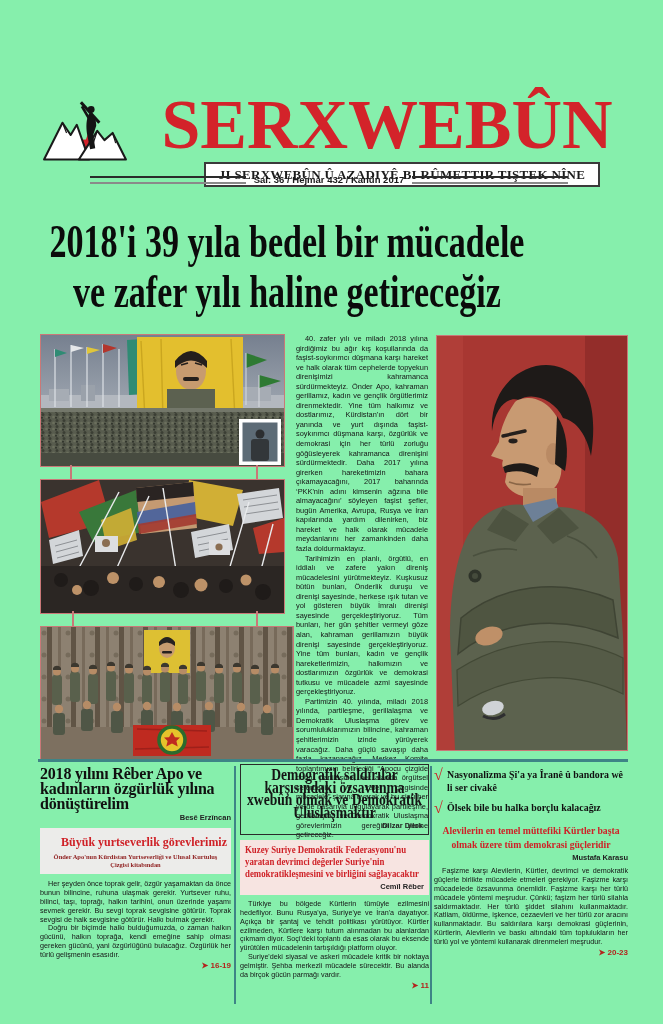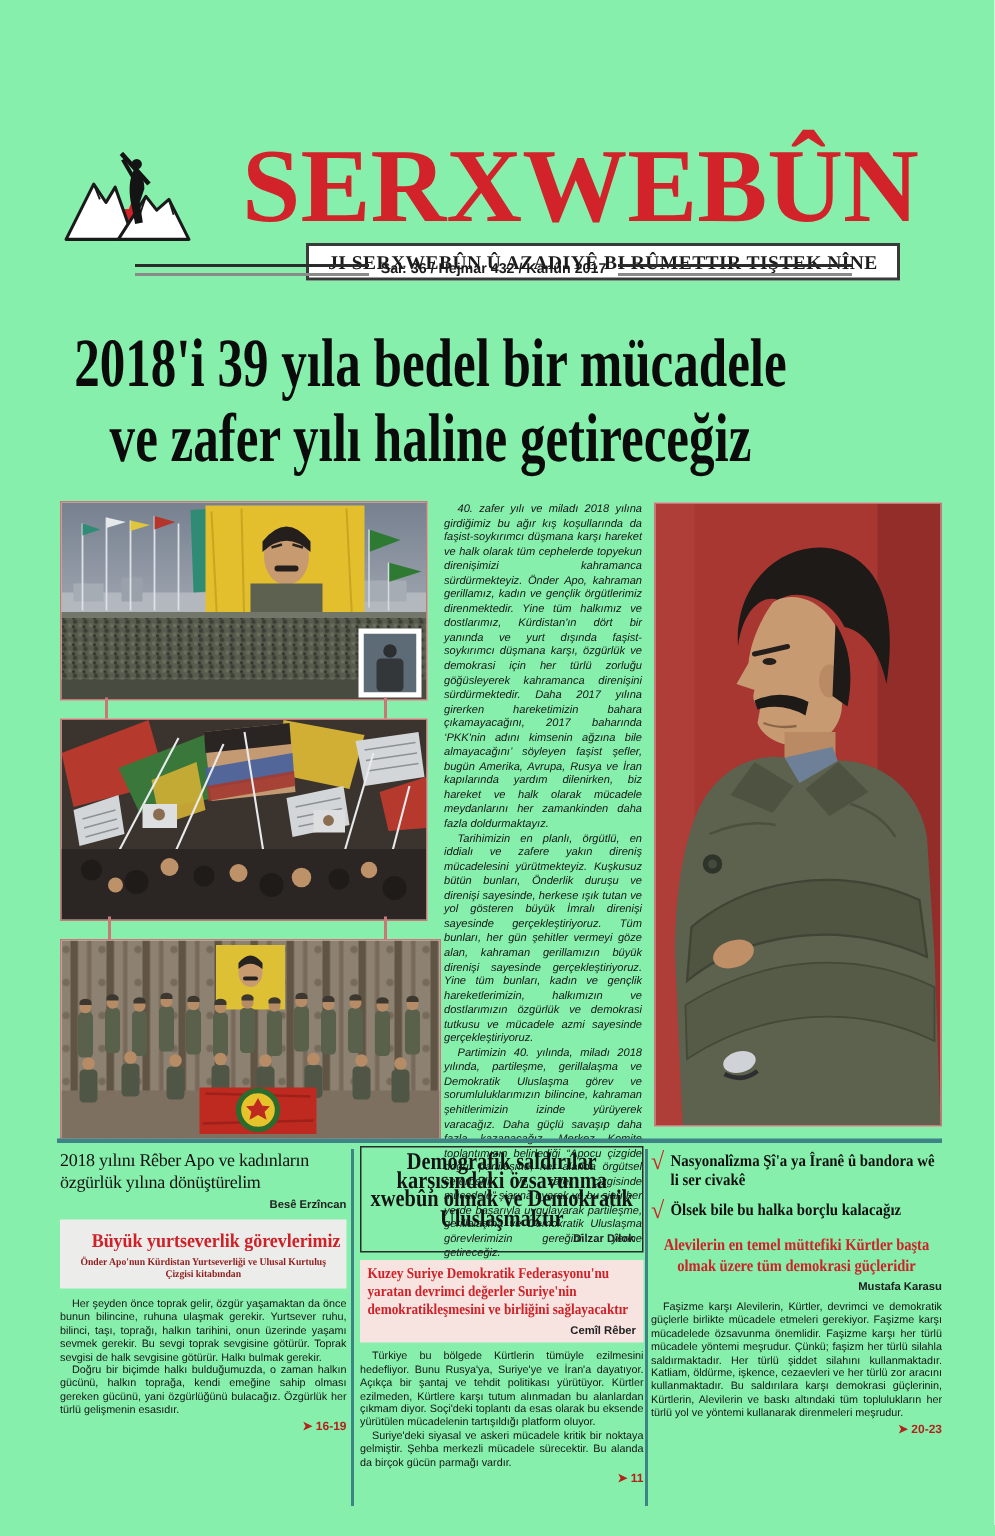--- a/index.html
+++ b/index.html
@@ -25,31 +25,31 @@
   
   .photo{border:1.5px solid #c97878;background:#ddd;}
   .photo svg{display:block;width:100%;height:100%;}
   #photoA{left:40px;top:334px;width:243px;height:131px;}
   #photoB{left:40px;top:479px;width:243px;height:133px;}
   #photoC{left:40px;top:626px;width:252px;height:132px;}
   #photoR{left:436px;top:335px;width:190px;height:414px;}
   .connector{width:2px;background:#c97878;}
   
   #lead{left:296px;top:334px;width:132px;font-size:7.4px;line-height:9.55px;text-align:justify;}
-  #lead p{margin:0;text-indent:9px;font-style:italic;}
+  #lead p{margin:0;text-indent:9px;}
   .jump{font-weight:bold;font-size:8px;color:#b3231c;text-align:right;margin-top:2px;}
   
   .vline{width:2px;background:#3e8486;}
   #hline{left:38px;top:759px;width:590px;height:2.5px;background:#3e8486;}
   .col{font-size:7.2px;line-height:8.9px;}
   .col .body{text-align:justify;}
   .col .body p{margin:0;text-indent:8px;}
   .byline{font-weight:bold;font-size:7.5px;color:#222;text-align:right;margin-top:3px;}
   #colL{left:40px;top:766px;width:191px;}
-  #colL h2{margin:0;font-family:"Liberation Serif",serif;font-weight:normal;font-size:12px;
+  #colL h2{margin:0;font-family:"Liberation Serif",serif;font-weight:bold;font-size:16px;
            line-height:15px;color:#101010;letter-spacing:-.2px;}
   #graybox{background:#ececea;margin-top:5px;padding:6px 4px 5px;}
   #graybox .t{font-family:"Liberation Serif",serif;font-weight:bold;font-size:13px;line-height:15px;
               color:#cf2127;text-align:right;}
   #graybox .src{font-family:"Liberation Serif",serif;font-weight:bold;font-size:6.8px;line-height:8px;
               color:#8e1d1d;text-align:center;margin-top:4px;}
   #colL .body{margin-top:6px;}
   #colM{left:240px;top:764px;width:189px;}
   #box-demografik{border:1.5px solid #2a2a2a;padding:4px 5px 3px;}
   #box-demografik .t{font-family:"Liberation Serif",serif;font-weight:bold;font-size:16px;

